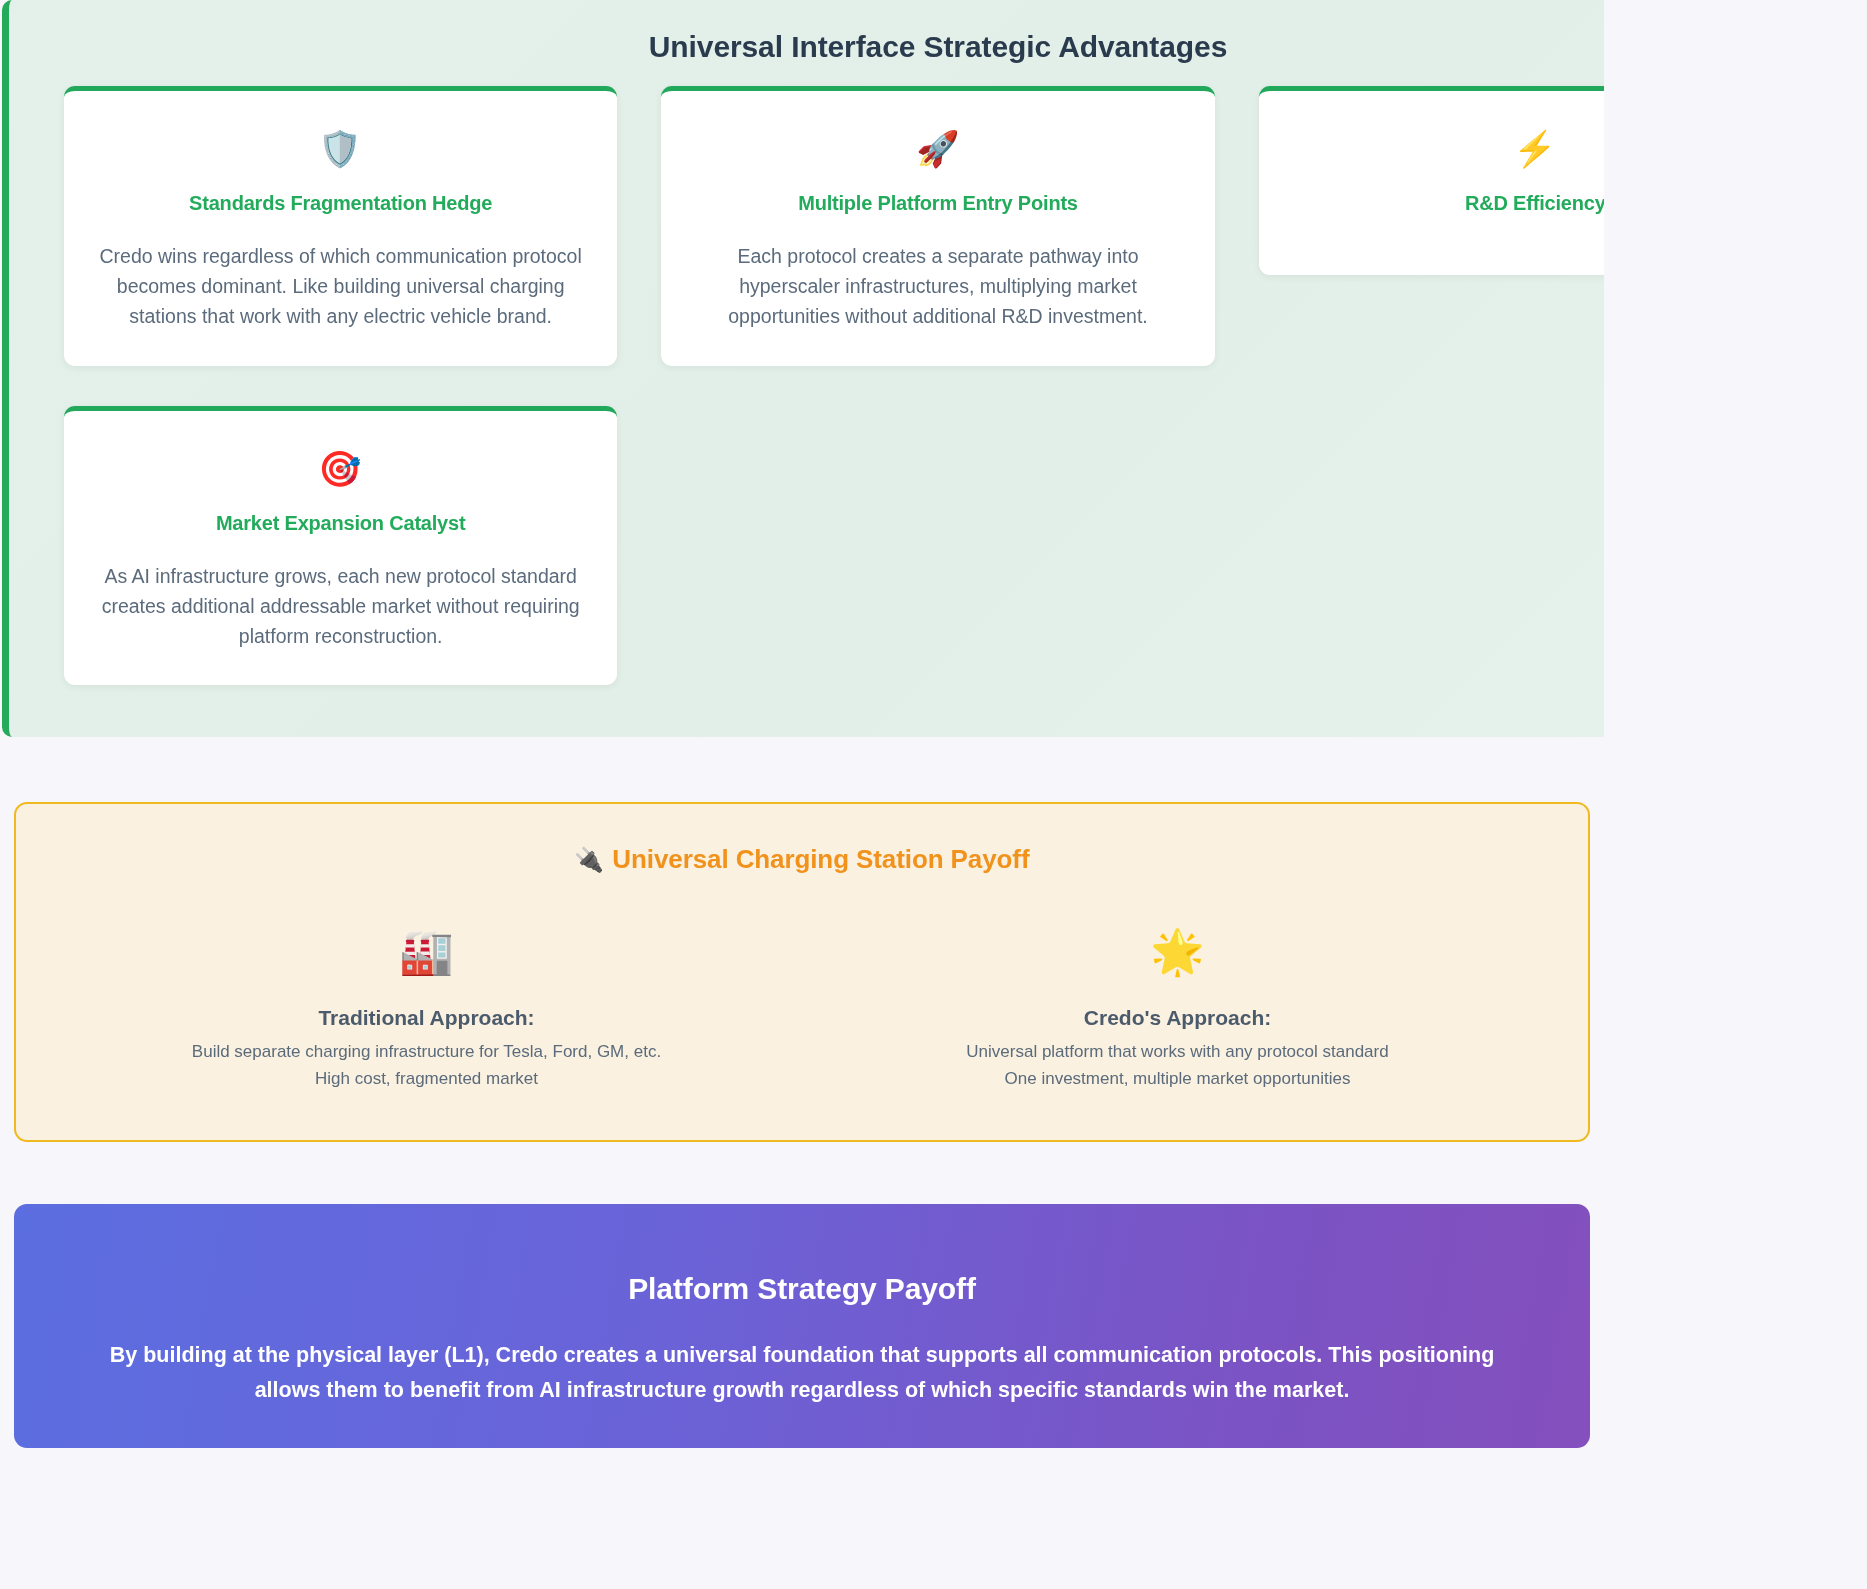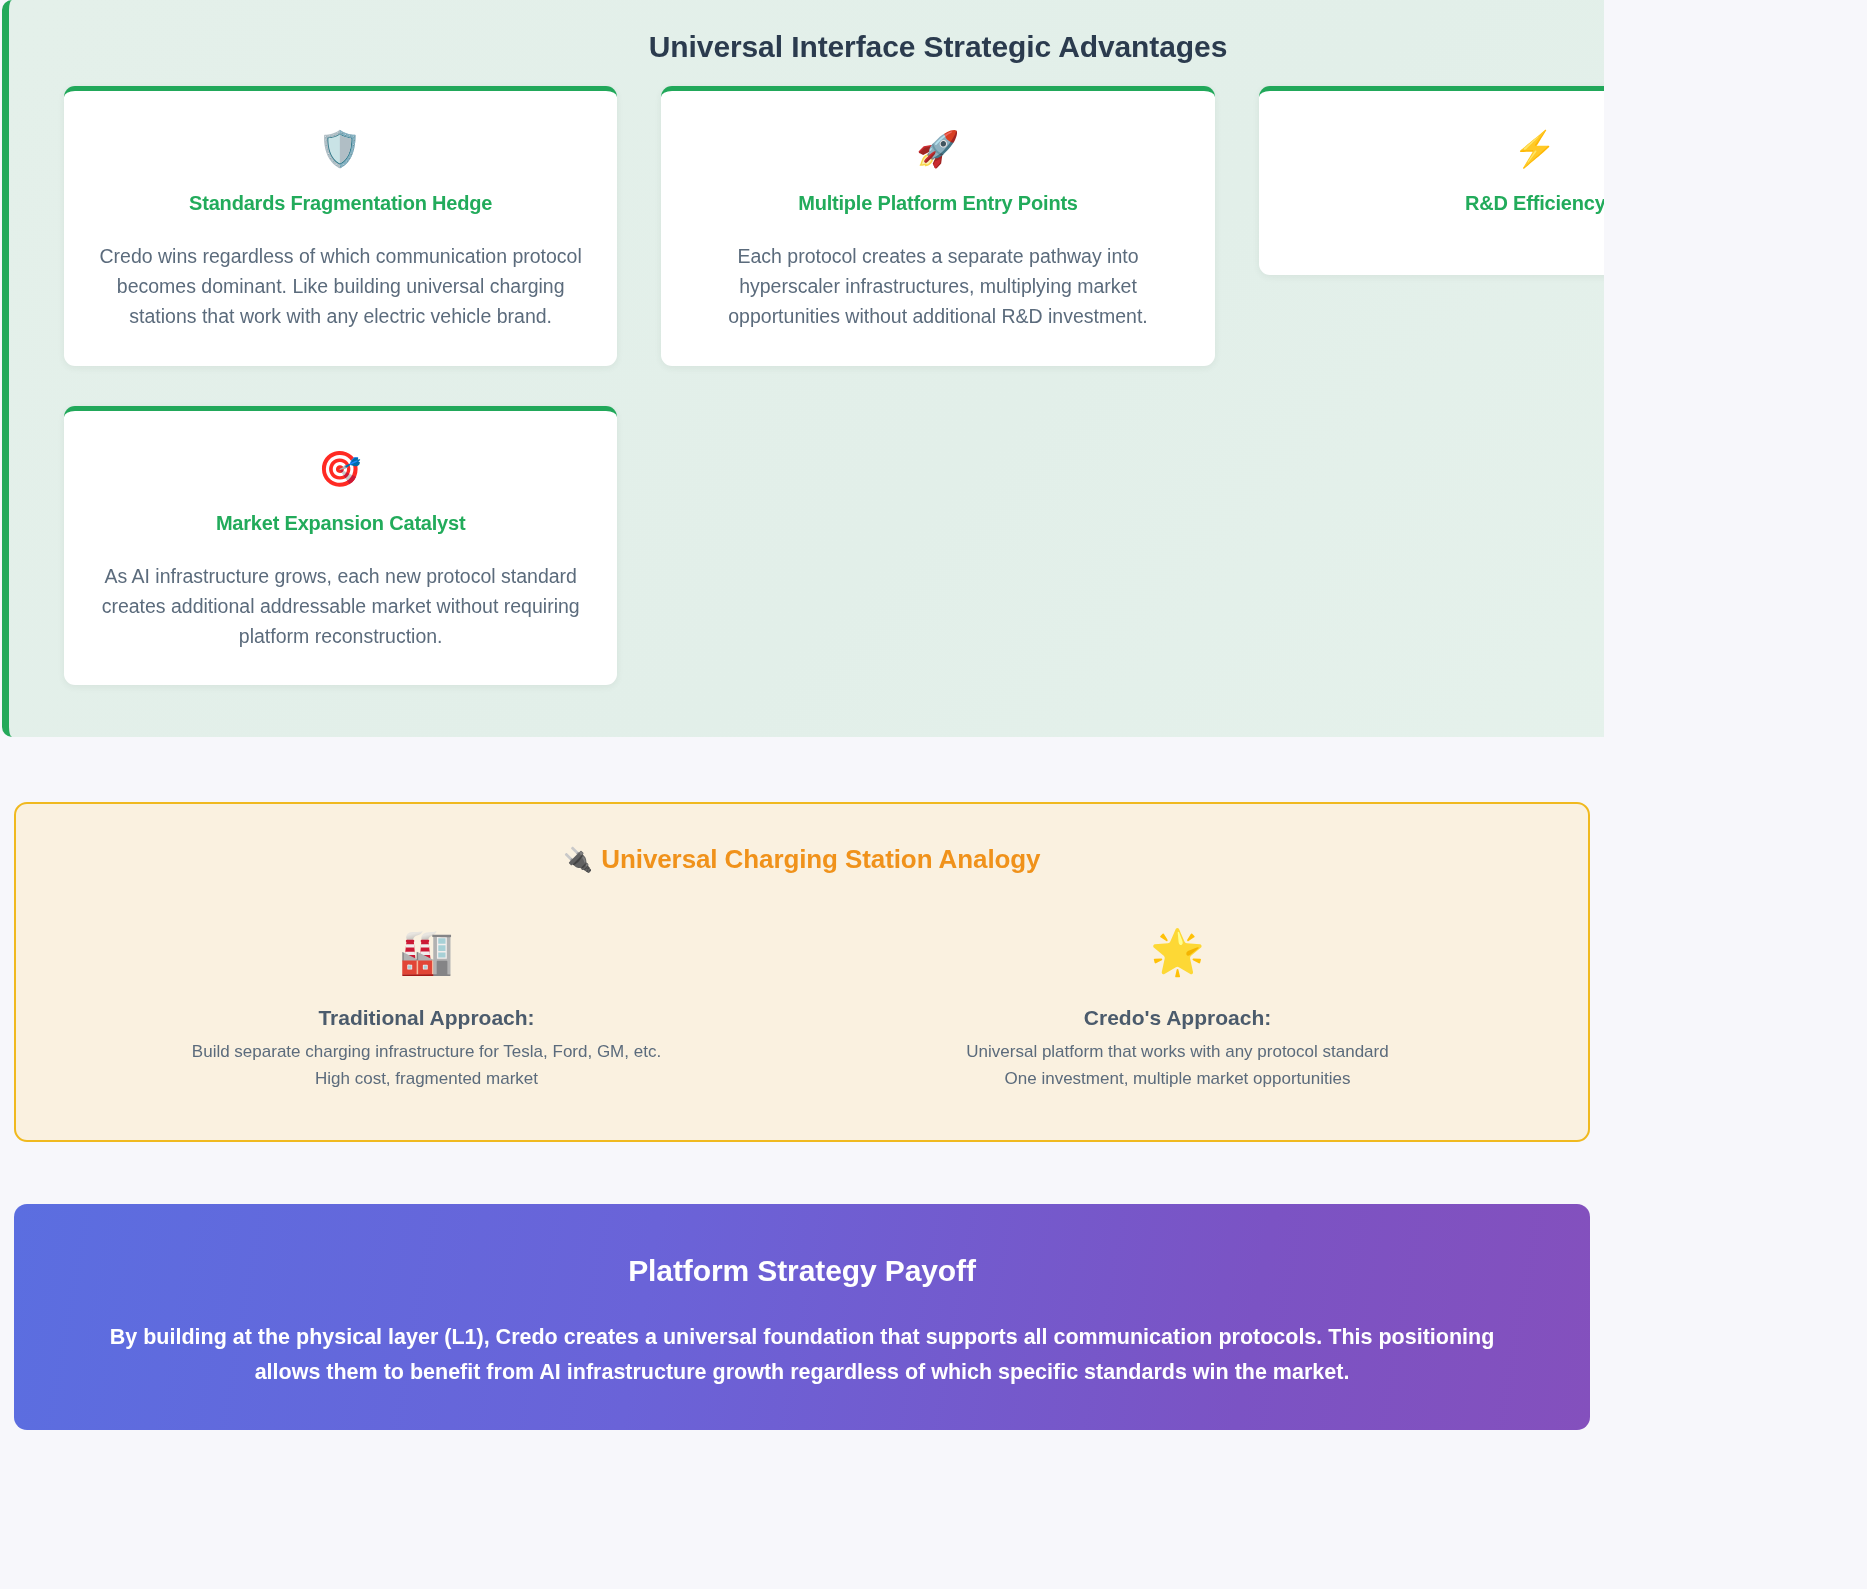--- a/index.html
+++ b/index.html
@@ -121,21 +121,21 @@
     font-size: 17px;
     color: #5b6b7c;
     line-height: 1.55;
   }
 
   
   .payoff-section {
     margin: 62px 14px 0 14px;
     background: linear-gradient(100deg, #5b6ee0 0%, #6a63d8 40%, #7b53c4 78%, #8450bd 100%);
     border-radius: 13px;
-    padding: 50px 55px 40px 55px;
+    padding: 68px 55px 40px 55px;
     color: #ffffff;
     text-align: center;
   }
 
   .payoff-title {
     font-size: 30px;
     font-weight: bold;
     margin-bottom: 32px;
     letter-spacing: -0.1px;
   }
@@ -180,21 +180,21 @@
         <div class="adv-heading">Market Expansion Catalyst</div>
         <p class="adv-desc">As AI infrastructure grows, each new protocol standard creates additional addressable market without requiring platform reconstruction.</p>
       </div>
 
     </div>
   </section>
 
   <section class="analogy-section">
 
     <h2 class="analogy-title">
-      <span class="plug">🔌</span><span>Universal Charging Station Analogy</span>
+      <span class="plug">🔌</span><span>Universal Charging Station Payoff</span>
     </h2>
 
     <div class="analogy-cols">
 
       <div class="analogy-col">
         <span class="analogy-emoji">🏭</span>
         <div class="analogy-label">Traditional Approach:</div>
         <div class="analogy-line">Build separate charging infrastructure for Tesla, Ford, GM, etc.</div>
         <div class="analogy-line">High cost, fragmented market</div>
       </div>

